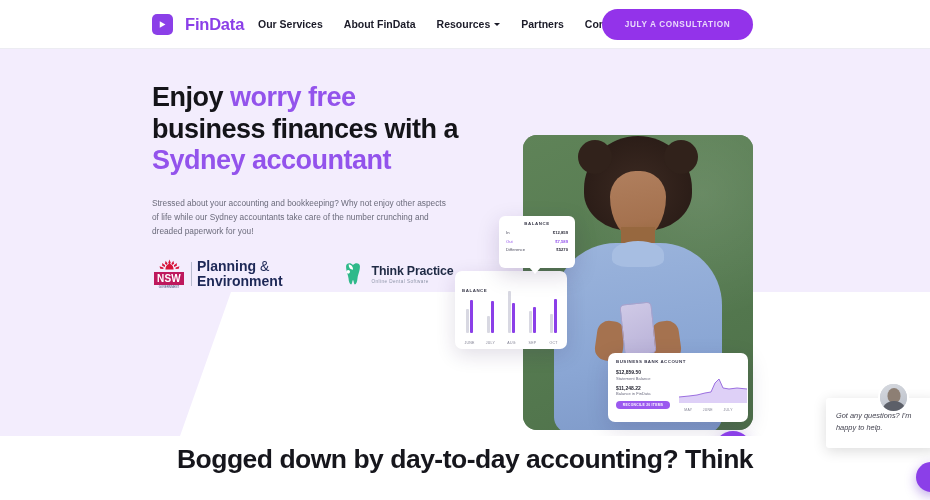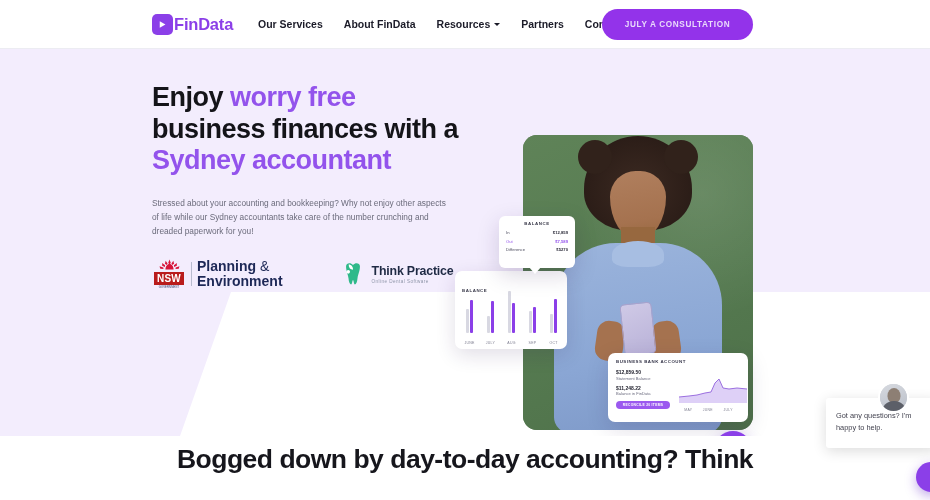--- a/index.html
+++ b/index.html
@@ -11,21 +11,21 @@
   }
 
   
   .header {
     position: absolute; top: 0; left: 0; width: 930px; height: 49px;
     background: #ffffff;
     border-bottom: 1px solid #ececf2;
     display: flex; align-items: center;
     z-index: 40;
   }
-  .brand { position: absolute; left: 152px; display: flex; align-items: center; gap: 1px; }
+  .brand { position: absolute; left: 152px; display: flex; align-items: center; gap: 12px; }
   .brand-mark {
     width: 21px; height: 21px; border-radius: 5px;
     background: #8b3fe8;
     display: flex; align-items: center; justify-content: center;
   }
   .brand-mark svg { display: block; }
   .brand-name { font-size: 16.5px; font-weight: 700; color: #8b3fe8; letter-spacing: -0.2px; }
 
   .nav { position: absolute; left: 258px; display: flex; align-items: center; gap: 21px; }
   .nav-item {
@@ -84,21 +84,21 @@
   }
   .trusted {
     margin-top: 27px; font-size: 9.6px; color: #2a2a35; letter-spacing: -0.1px;
   }
   .logos { margin-top: 20px; display: flex; align-items: center; gap: 57px; }
 
   
   .nsw { display: flex; align-items: center; gap: 5px; }
   .nsw-left { display: flex; flex-direction: column; align-items: center; width: 34px; }
   .nsw-word {
-    background: #b91c1c; color: #ffffff; font-weight: 700; font-size: 10px;
+    background: #be185d; color: #ffffff; font-weight: 700; font-size: 10px;
     letter-spacing: 0.3px; padding: 1px 3px 0 3px; line-height: 1.2;
   }
   .nsw-sub { font-size: 2.6px; color: #1d2856; letter-spacing: 0.2px; margin-top: 0.5px; }
   .nsw-div { width: 1px; height: 24px; background: #b9bccf; }
   .nsw-text { font-size: 14px; font-weight: 700; color: #1d2856; line-height: 1.12; }
   .nsw-text .amp { font-weight: 400; }
 
   
   .core { display: flex; align-items: center; gap: 6px; }
   .core-text-main { font-size: 12.4px; font-weight: 700; color: #1f2a44; letter-spacing: -0.2px; line-height: 1; }
@@ -247,21 +247,21 @@
     font-size: 26.5px; font-weight: 700; color: #16161c; letter-spacing: -0.5px;
   }
 
   
   .chat {
     position: absolute; left: 826px; top: 398px; width: 112px; height: 50px;
     background: #ffffff; border-radius: 3px;
     box-shadow: 0 3px 14px rgba(0,0,0,0.14);
     padding: 12px 10px 8px 10px; z-index: 50;
   }
-  .chat-msg { font-size: 7.4px; line-height: 1.6; color: #3f3f4c; }
+  .chat-msg { font-size: 7.4px; line-height: 1.6; color: #3f3f4c; font-style: italic; }
   .chat-avatar {
     position: absolute; left: 52px; top: -16px; width: 31px; height: 31px;
     border-radius: 50%; overflow: hidden; background: #c9cdd4;
     border: 2px solid #ffffff;
   }
   .av-bg { position: absolute; inset: 0; background: linear-gradient(160deg,#d7dae0,#b9bec8); }
   .av-head {
     position: absolute; left: 50%; top: 4px; width: 13px; height: 15px;
     transform: translateX(-50%); background: #8d7f74; border-radius: 50% 50% 45% 45%;
   }

